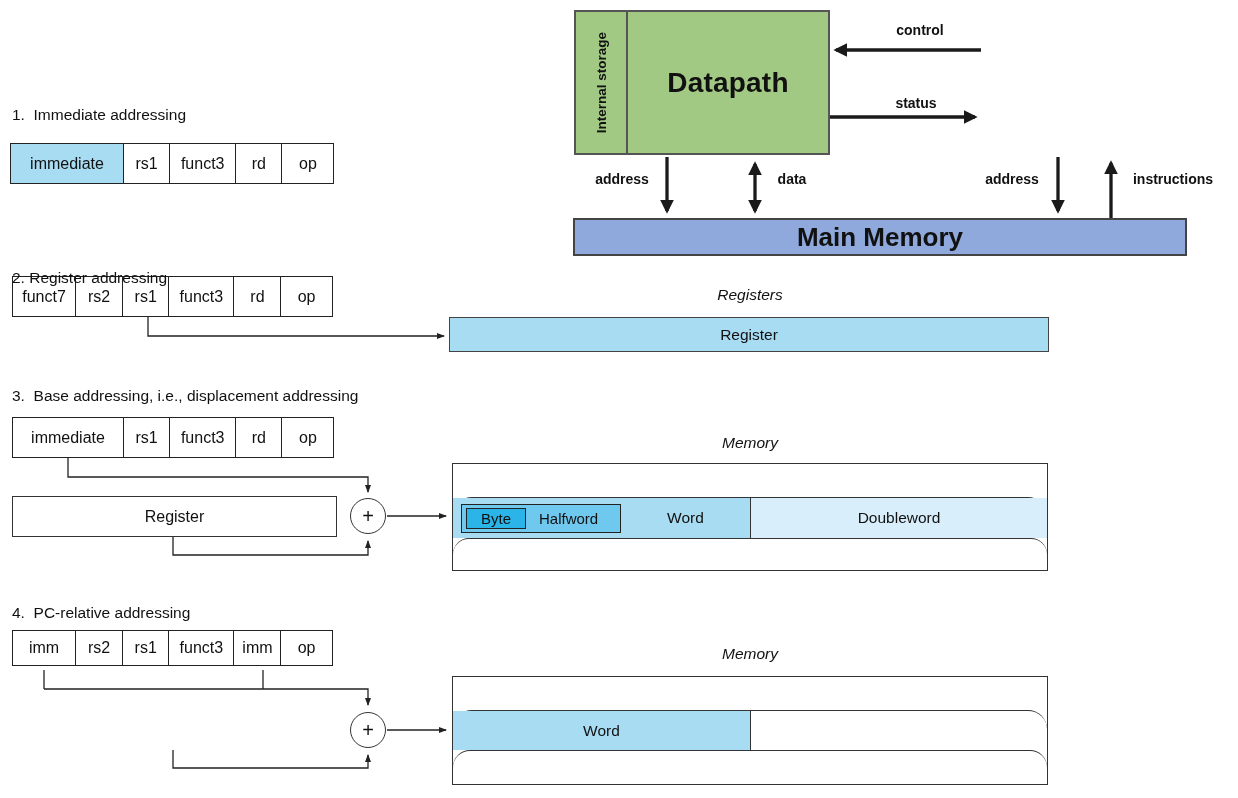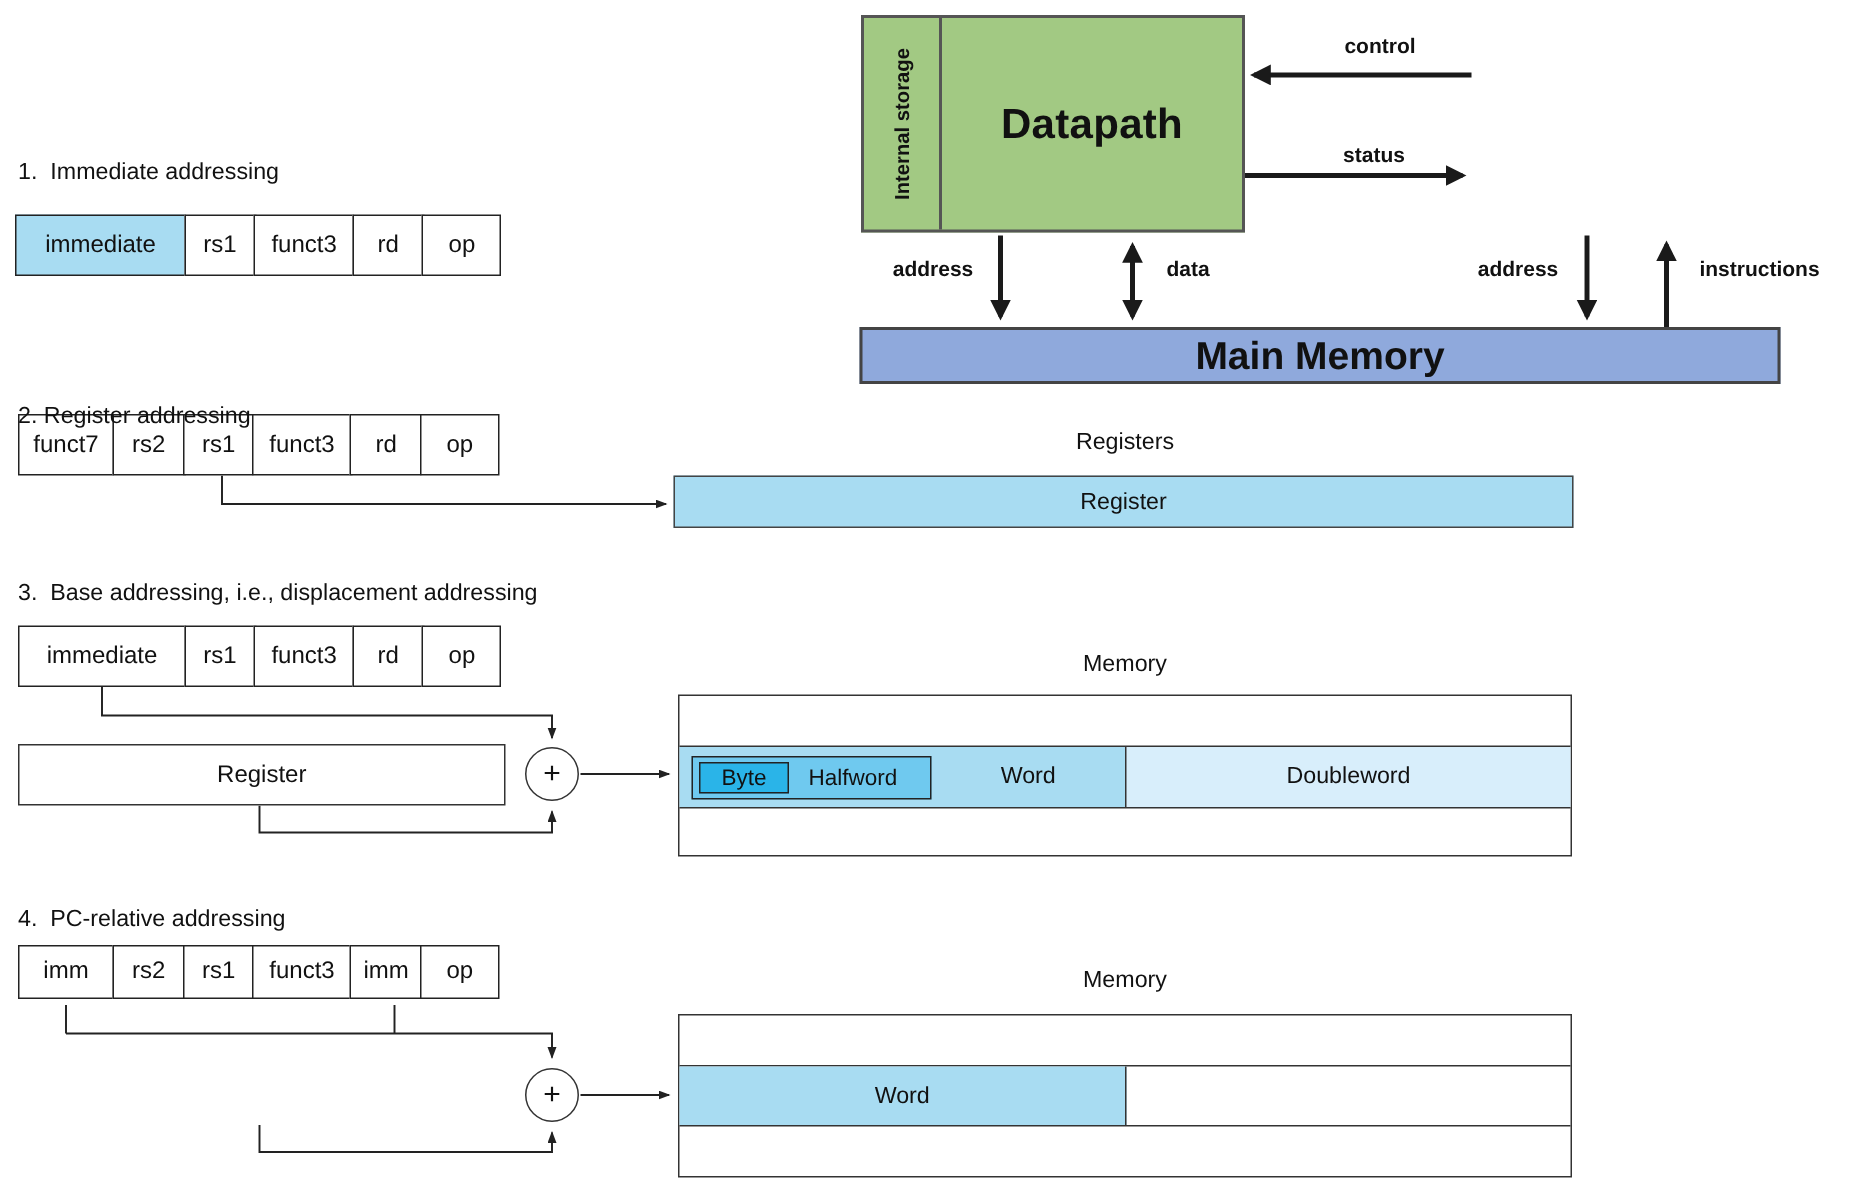--- a/index.html
+++ b/index.html
@@ -22,29 +22,29 @@
             font-weight:700; font-size:26px; z-index:2; }
   .alabel { position:absolute; font-weight:700; font-size:14px; z-index:3; text-align:center; }
 
   
   .sec-title { position:absolute; font-size:15.5px; white-space:pre; z-index:3; }
   .frow { position:absolute; display:flex; height:41px; z-index:2; }
   .fbox { border:1.4px solid #222; margin-left:-1.4px; background:#fff; display:flex; align-items:center;
           justify-content:center; font-size:16px; height:100%; }
   .fbox:first-child { margin-left:0; }
   .fbox.hl { background:var(--light_blue); }
-  .small-label { position:absolute; font-size:15.5px; text-align:center; z-index:3; }
+  .small-label { position:absolute; font-size:15.5px; text-align:center; z-index:3;font-style:italic; }
   .bar { position:absolute; border:1.5px solid #444; display:flex; align-items:center; justify-content:center;
          font-size:15.5px; z-index:2; }
   .whitebox { position:absolute; background:#fff; border:1.4px solid #333; display:flex; align-items:center;
               justify-content:center; font-size:16px; z-index:2; }
   .adder { position:absolute; width:36px; height:36px; border:1.4px solid #333; border-radius:50%; background:#fff;
            display:flex; align-items:center; justify-content:center; font-size:20px; z-index:2; }
   .memtable { position:absolute; width:596px; border:1.4px solid #333; z-index:2; background:#fff; }
-  .memrow { border-top:1.2px solid #333; display:flex; }
+  .memrow { border-top:1.2px solid #333; display:flex;border-radius:19px; }
   .memrow:first-child { border-top:none; }
   .memcell { height:100%; display:flex; align-items:center; justify-content:center; font-size:15.5px; }
   .hwbox { margin-left:8px; width:160px; height:29px; background:var(--halfword_blue); border:1.5px solid #222;
            display:flex; align-items:center; }
   .bytebox { margin-left:4px; width:60px; height:21px; background:var(--byte_blue); border:1.5px solid #222;
              display:flex; align-items:center; justify-content:center; font-size:15px; }
   .hwlabel { flex:1; text-align:left; font-size:15px;padding-left:13px; }
 </style>
 </head>
 <body>

